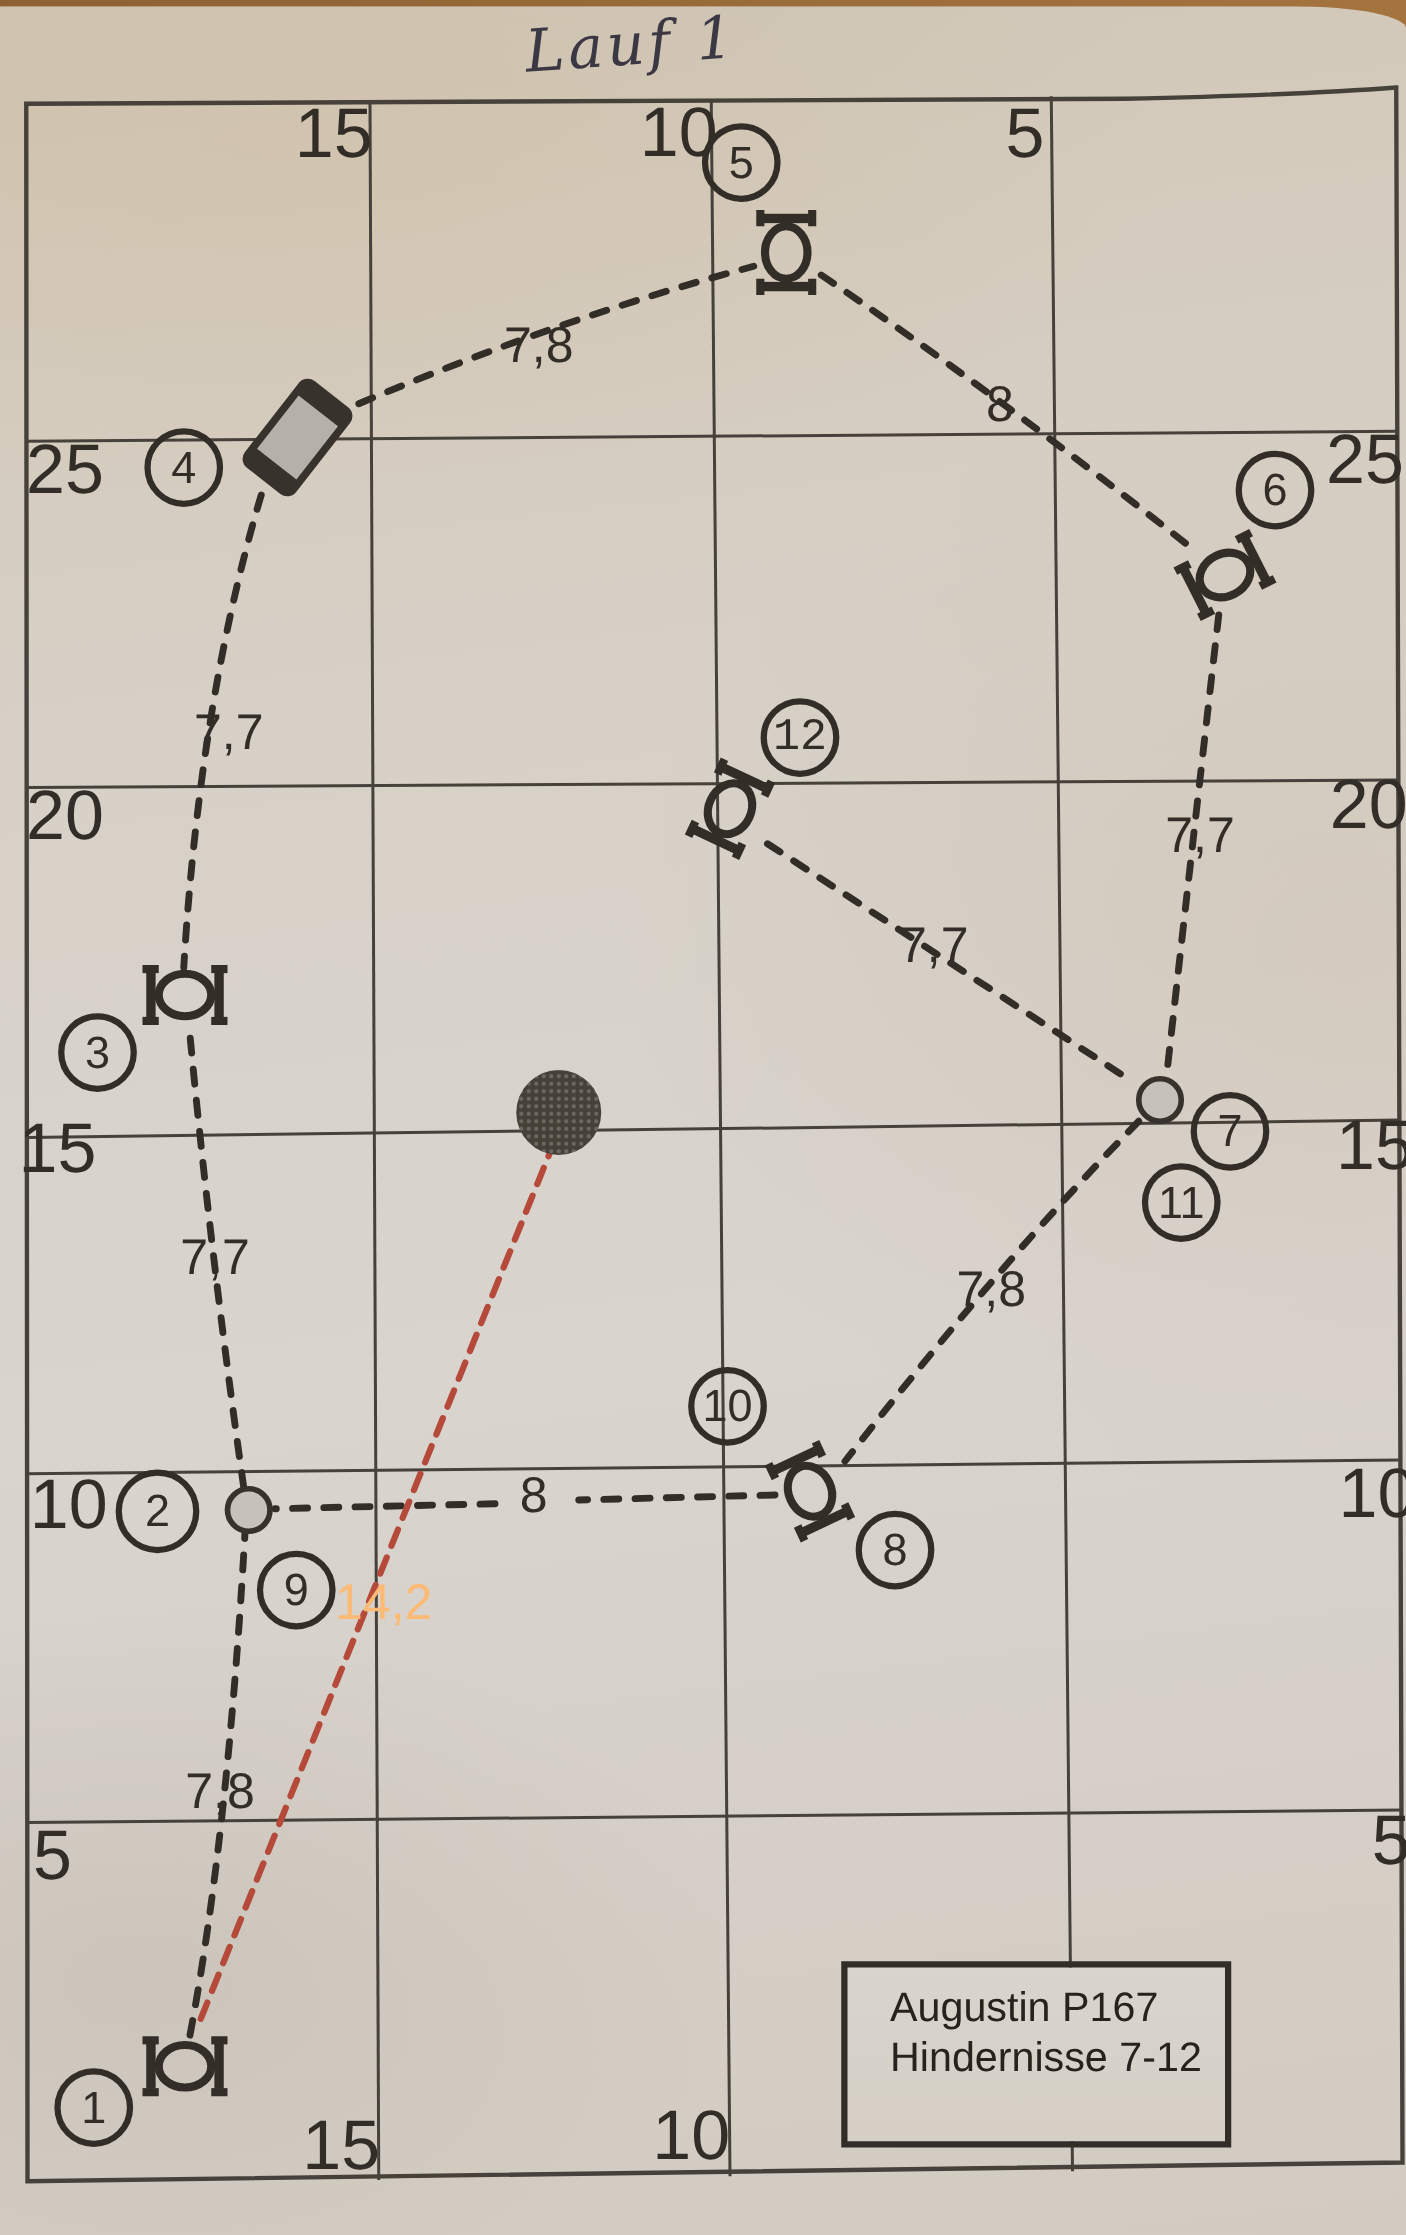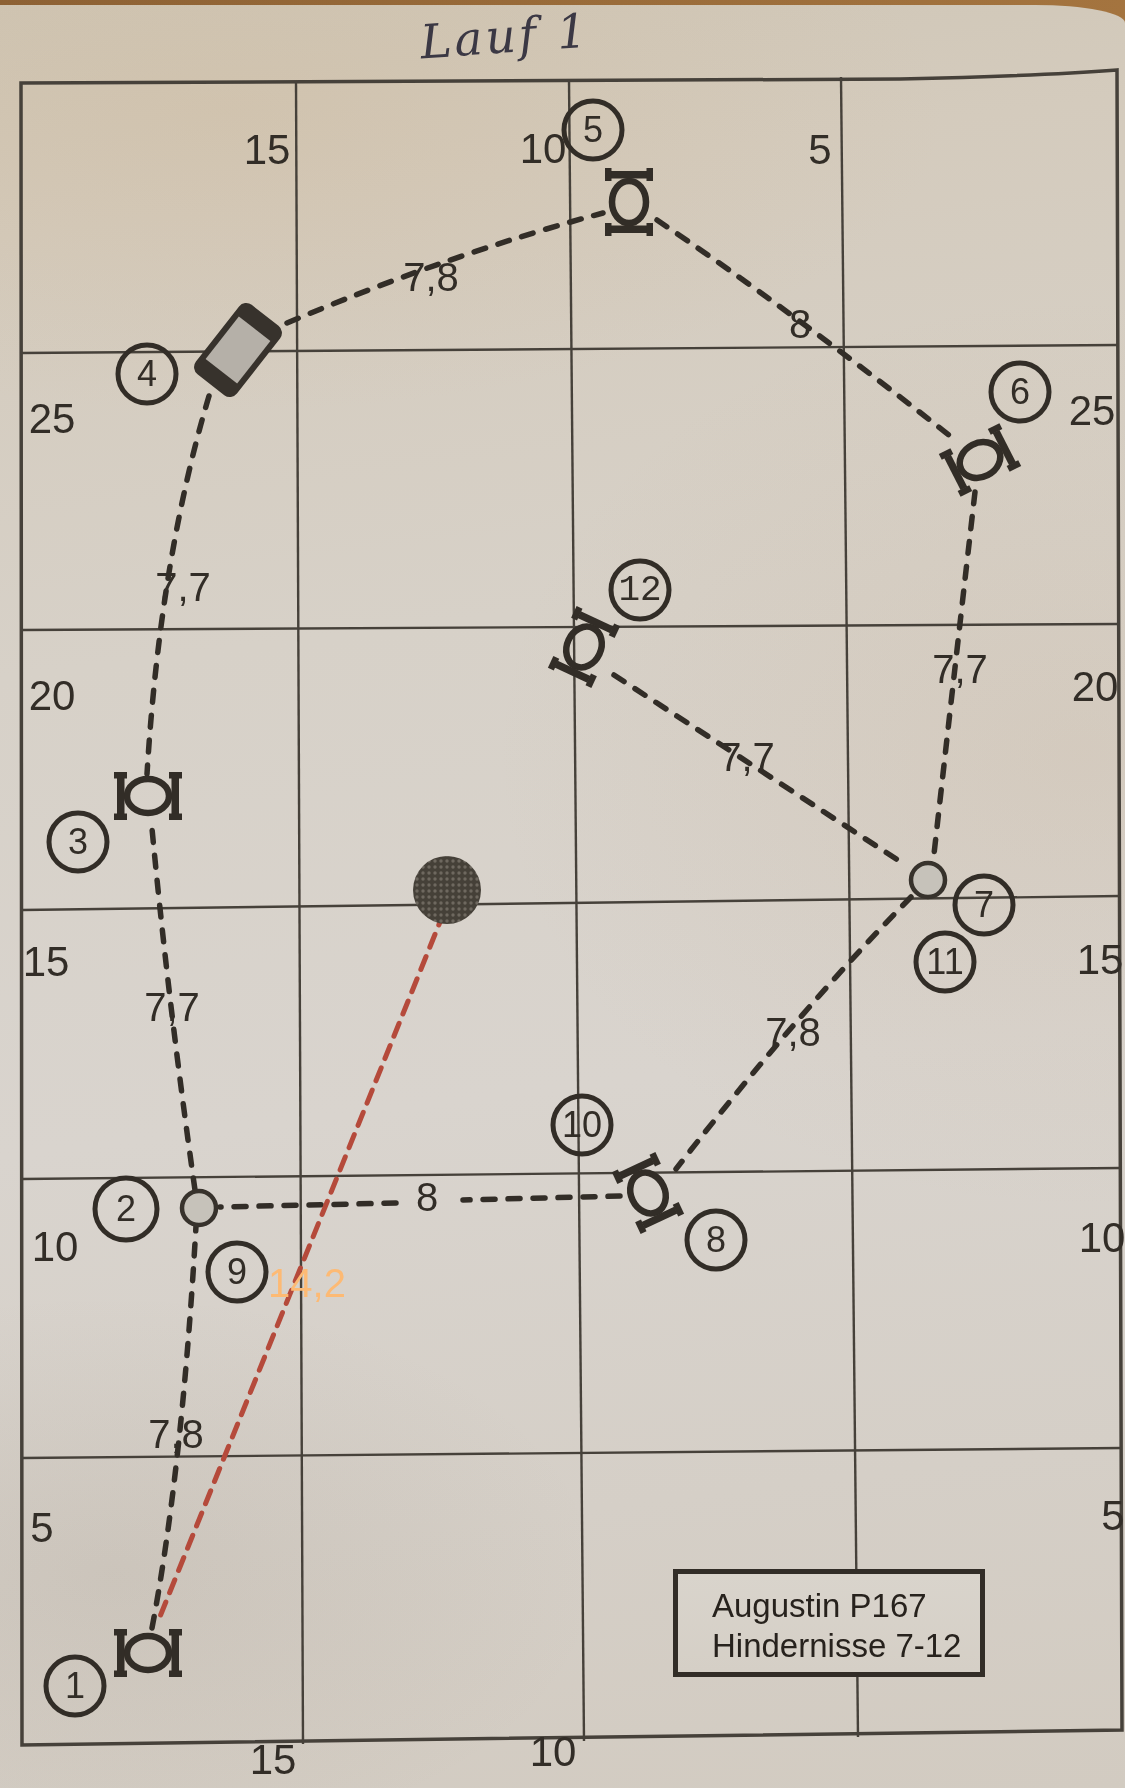--- a/index.html
+++ b/index.html
@@ -10,28 +10,28 @@
   .paper{position:absolute;left:0;top:5px;right:0;bottom:0;
          border-top-right-radius:90px 18px;
          background:
            radial-gradient(1200px 500px at 20% 6%, rgba(205,180,145,0.28), transparent 60%),
            radial-gradient(900px 700px at 96% 42%, rgba(190,160,125,0.16), transparent 65%),
            radial-gradient(700px 400px at 10% 88%, rgba(120,105,85,0.10), transparent 70%),
            linear-gradient(173deg,#cfc6b6 0%,#d4cbbd 12%,#d7d1c8 35%,#d9d4ce 60%,#d5cfc7 82%,#d2cbc1 100%);}
   .art{position:absolute;left:0;top:0;}
   .lbl{position:absolute;transform:translate(-50%,-50%);
        color:#322d27;white-space:nowrap;}
-  .glabel{font-size:42px;margin-top:44px;}
+  .glabel{font-size:56px;}
   .dist{font-size:40px;}
   .dist.red{color:#fdba74;}
   .num{font-size:36px;}
   .title{font-family:"DejaVu Serif",serif;font-style:italic;font-size:47px;
          letter-spacing:3px;color:#3b3844;
          transform:translate(-50%,-50%) rotate(-4deg);}
-  .infobox{position:absolute;left:673px;top:1569px;width:312px;height:108px;
+  .infobox{position:absolute;left:673px;top:1569px;width:312px;height:149px;
            box-sizing:border-box;border:5px solid #322d27;
            background:linear-gradient(180deg,#d9d4cc,#d5cfc6);
            padding:12px 0 0 34px;font-size:33px;line-height:40px;color:#27221d;}
 </style>
 </head>
 <body>
 
 <div class="stage">
   <div class="table-bg"></div>
   <div class="paper"></div>

